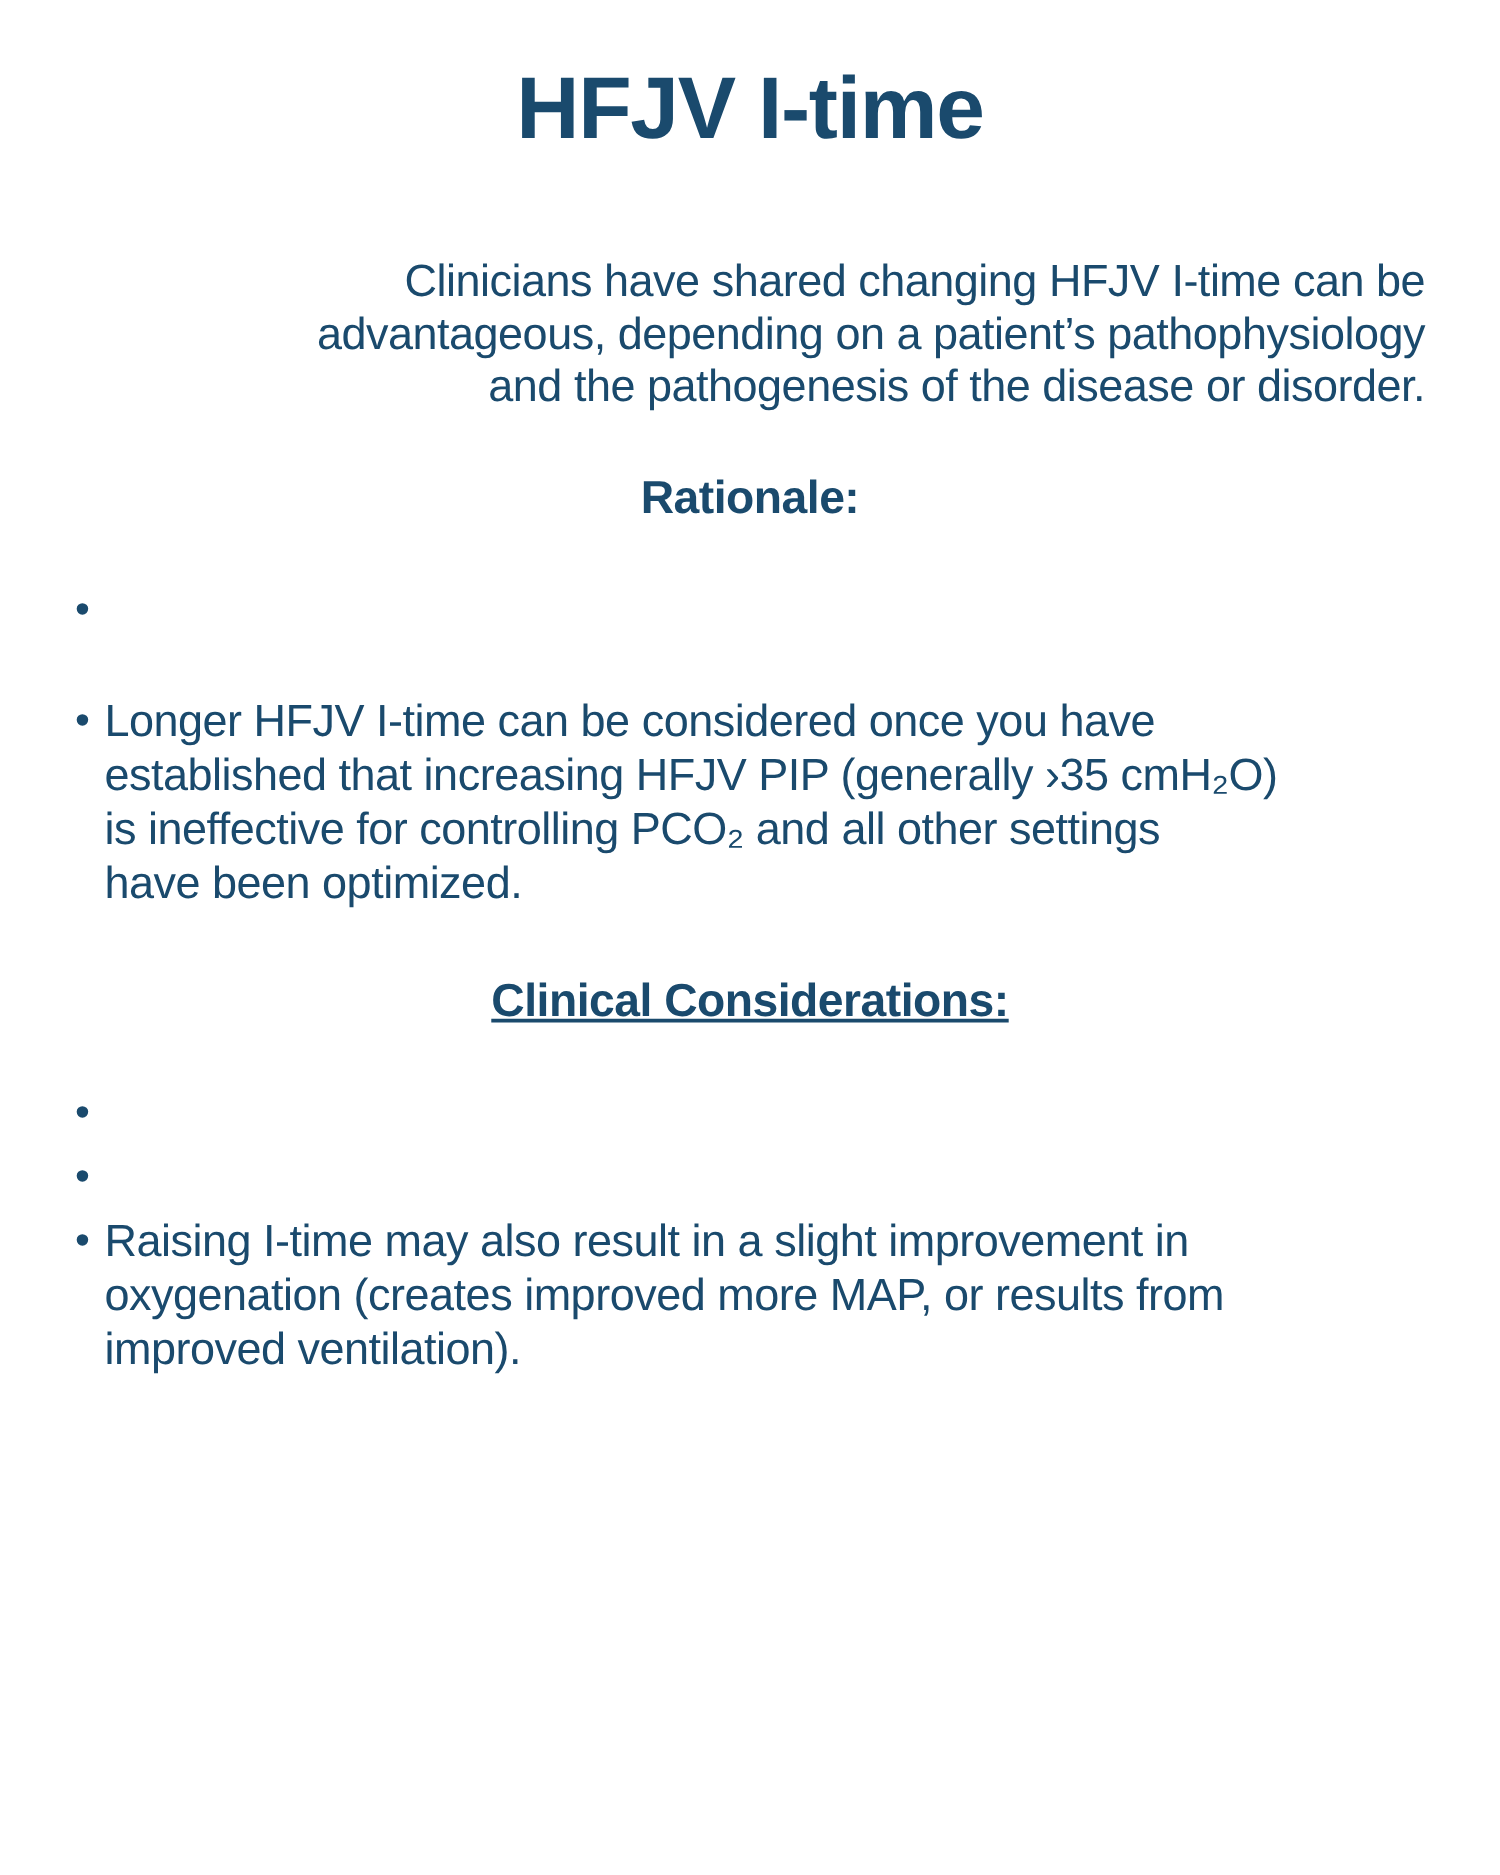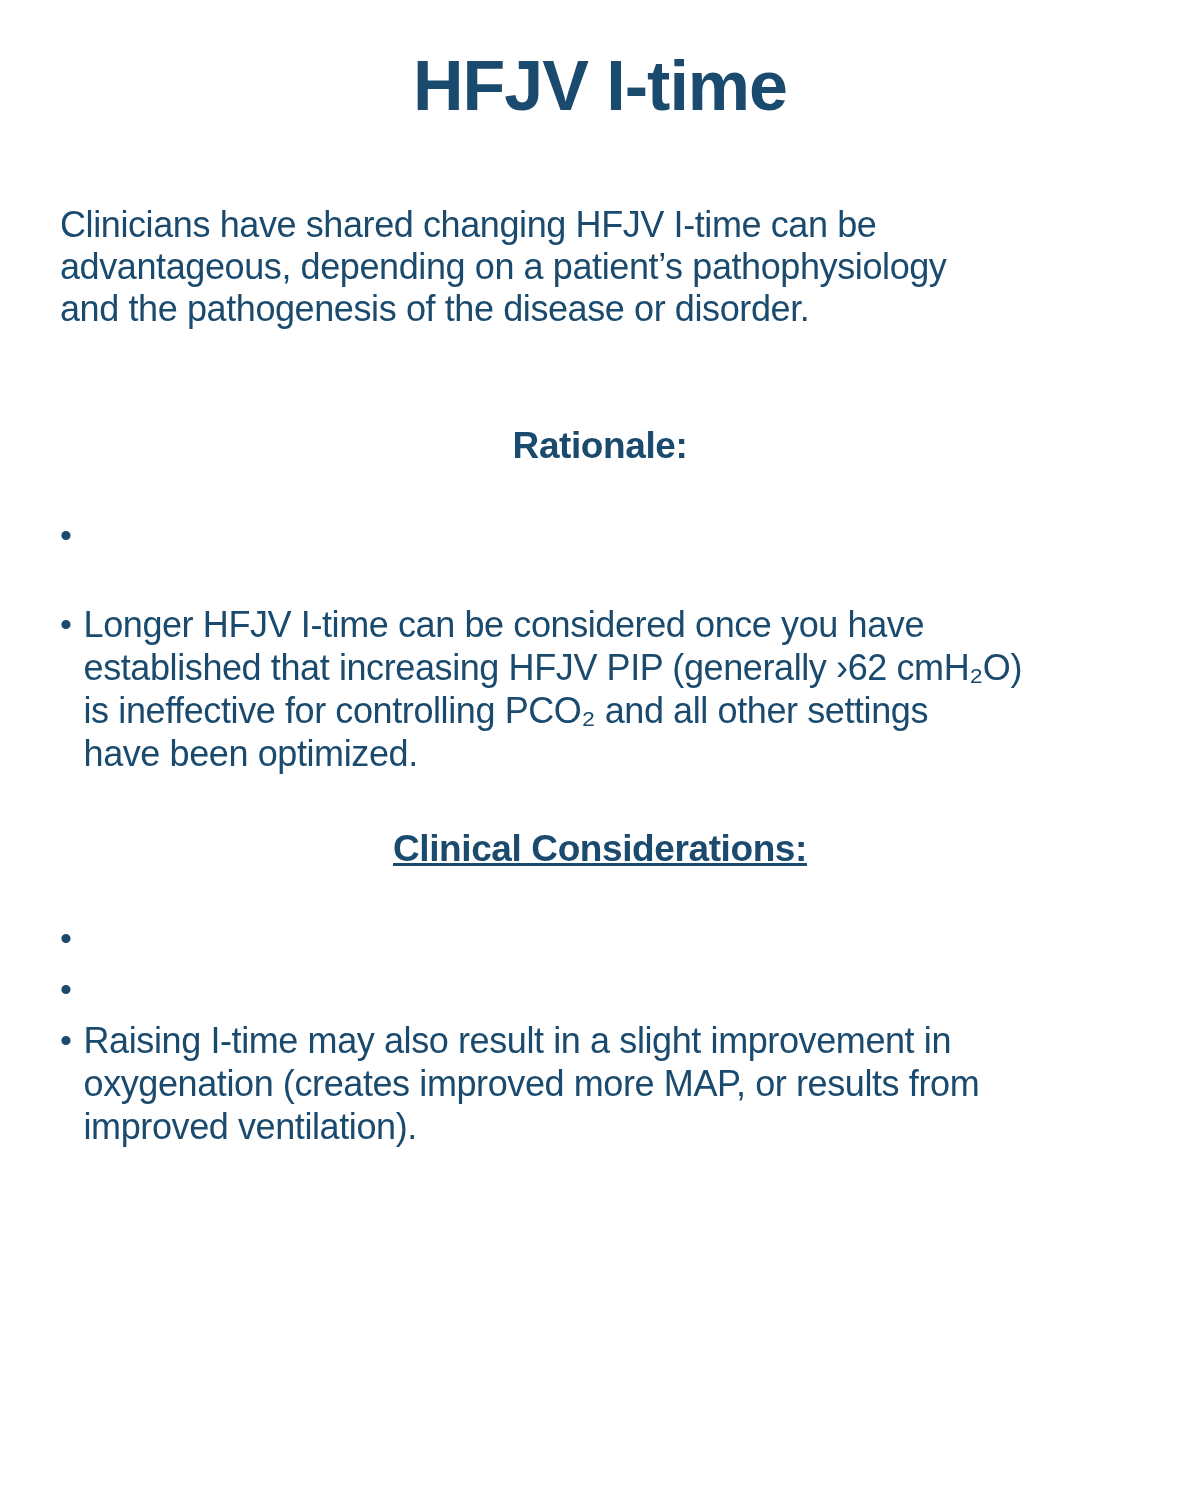--- a/index.html
+++ b/index.html
@@ -25,34 +25,34 @@
     margin: 0;
     text-align: center;
     font-size: 70px;
     line-height: 84px;
     font-weight: 700;
     letter-spacing: -1px;
   }
   .intro {
     margin: 76px auto 0;
     max-width: 1080px;
-    text-align: left;
+    text-align: right;
     font-size: 36px;
     line-height: 42px;
     font-weight: 400;
     white-space: pre-line;
   }
   .section-heading {
     margin: 0;
     text-align: center;
     font-size: 37px;
     line-height: 44px;
     font-weight: 700;
   }
-  .sec-rationale .section-heading { margin-top: 94px; text-align: center; }
+  .sec-rationale .section-heading { margin-top: 46px; text-align: center; }
   .sec-application .section-heading { margin-top: 76px; }
   .sec-clinical .section-heading { margin-top: 52px; text-decoration: underline; }
   ul.bullets {
     list-style: none;
     margin: 46px 0 0 0;
     padding: 0 30px 0 60px;
   }
   ul.bullets li {
     display: flex;
     gap: 12px;
@@ -88,21 +88,21 @@
         <span class="bullet-dot">•</span>
       </li>
     </ul>
   </section>
 
   <section class="sec-application">
     <ul class="bullets">
       <li>
         <span class="bullet-dot">•</span>
         <span class="bullet-text">Longer HFJV I-time can be considered once you have
-established that increasing HFJV PIP (generally ›62 cmH₂O)
+established that increasing HFJV PIP (generally ›35 cmH₂O)
 is ineffective for controlling PCO₂ and all other settings
 have been optimized.</span>
       </li>
     </ul>
   </section>
 
   <section class="sec-clinical">
     <h2 class="section-heading">Clinical Considerations:</h2>
     <ul class="bullets">
       <li>

